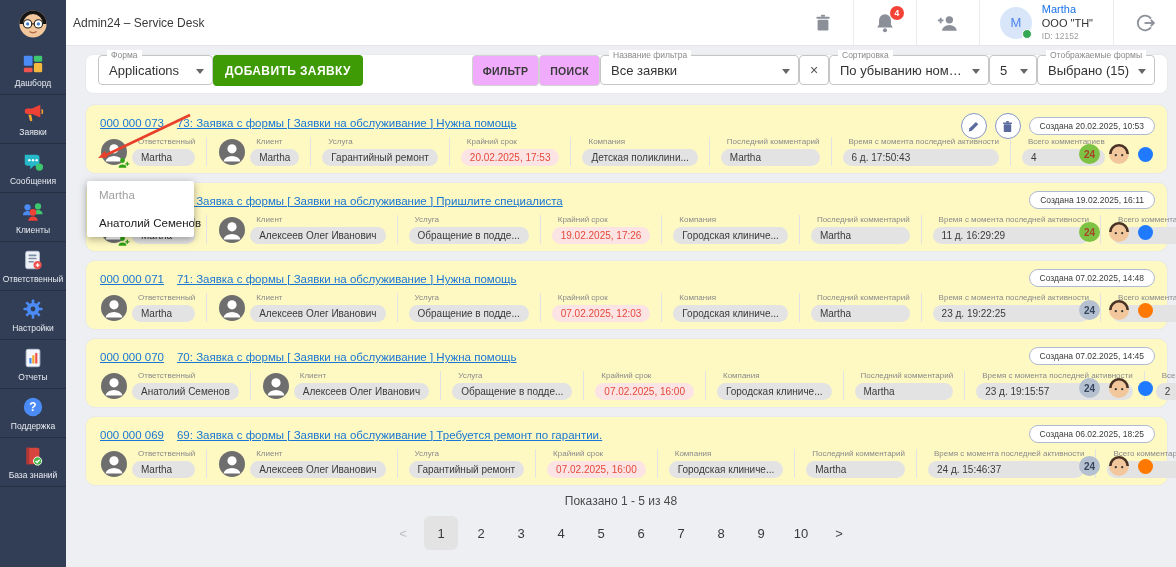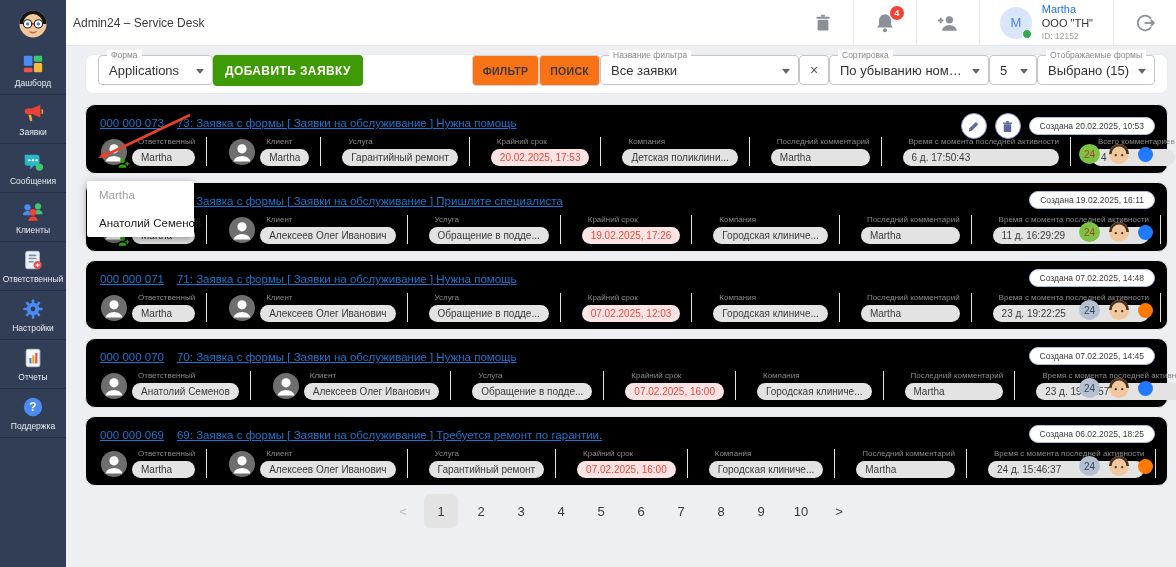--- a/index.html
+++ b/index.html
@@ -31,43 +31,43 @@
   
   .content { position:absolute; left:66px; top:46px; right:0; bottom:0; }
 
   
   .toolbar { margin:8px 8px 0 19px; background:#fff; border:1px solid #e8eaec; border-radius:8px; height:40px; display:flex; align-items:flex-start; gap:0; padding:0 12px; }
   .sel { position:relative; height:30px; border:1px solid #c6c6c6; border-radius:4px; display:flex; align-items:center; padding:0 24px 0 10px; background:#fff; cursor:pointer; }
   .sel .flt-lbl { position:absolute; top:-6px; left:8px; background:#fff; padding:0 4px; font-size:8.5px; color:#8a8a8a; white-space:nowrap; }
   .sel .val { font-size:13px; color:#333; white-space:nowrap; overflow:hidden; text-overflow:ellipsis; }
   .sel .arr { position:absolute; right:8px; top:13px; width:0; height:0; border-left:4px solid transparent; border-right:4px solid transparent; border-top:5px solid #666; }
   .btn-green { background:#3e9b06; color:#fff; font-size:12px; font-weight:bold; letter-spacing:.4px; border-radius:4px; height:31px; padding:0 12px; }
-  .btn-outline { border:1px solid #d2d2d2; border-radius:4px; height:31px; padding:0 10px; font-size:10.5px; font-weight:bold; letter-spacing:.3px; color:#3a3a3a; background:#f97316; }
+  .btn-outline { border:1px solid #d2d2d2; border-radius:4px; height:31px; padding:0 10px; font-size:10.5px; font-weight:bold; letter-spacing:.3px; color:#3a3a3a; background:#f0abfc; }
   .btn-x { width:30px; height:30px; border:1px solid #c6c6c6; border-radius:4px; font-size:14px; color:#555; display:flex; align-items:center; justify-content:center; background:#fff; }
   .spacer { flex:1; }
 
   
   .list { margin:10px 8px 0 19px; position:relative; }
-  .ticket { position:relative; background:#000000; border:1px solid #e7e9ec; border-radius:10px; height:70px; margin-bottom:8px; padding:8px 14px; }
+  .ticket { position:relative; background:#fef9c3; border:1px solid #e7e9ec; border-radius:10px; height:70px; margin-bottom:8px; padding:8px 14px; }
   .tlink { color:#1976d2; font-size:11.5px; text-decoration:underline; white-space:nowrap; display:inline-block; }
   .tnum { margin-right:13px; }
   .fields { display:flex; align-items:flex-end; margin-top:6px; }
   .fgroup { display:flex; align-items:flex-end; }
-  .fgroup + .fgroup { border-left:1px solid #e3e3e3; margin-left:11px; padding-left:21px; }
+  .fgroup + .fgroup { border-left:1px solid #e3e3e3; margin-left:11px; padding-left:11px; }
   .pavatar { position:relative; width:28px; height:28px; margin-right:4px; flex:none; }
   .pavatar .assign { position:absolute; right:-2px; bottom:-1px; width:12px; height:12px; }
   .fcol { display:flex; flex-direction:column; }
   .flabel { font-size:8px; color:#8a8a8a; margin:0 0 3px 6px; white-space:nowrap; }
   .fchip { background:#e3e3e3; border-radius:11px; padding:3px 9px; font-size:10px; color:#3a3a3a; white-space:nowrap; min-width:40px; }
   .type-deadline .fchip { background:#fbe4e3; color:#e5483a; }
   .top-right { position:absolute; top:8px; right:12px; display:flex; align-items:center; gap:8px; }
   .circle-btn { width:26px; height:26px; border:1px solid #8796c8; border-radius:50%; display:flex; align-items:center; justify-content:center; background:#fff; }
   .created { border:1px solid #aeb9d2; border-radius:11px; padding:3px 10px; font-size:8.5px; color:#3a3a3a; white-space:nowrap; background:#fff; }
   .badges { position:absolute; right:14px; bottom:9px; display:flex; align-items:center; gap:9px; }
-  .count { width:21px; height:20px; border-radius:50%; font-size:10px; font-weight:normal; display:flex; align-items:center; justify-content:center; }
+  .count { width:21px; height:20px; border-radius:50%; font-size:10px; font-weight:bold; display:flex; align-items:center; justify-content:center; }
   .count-green { background:#7dc243; color:#a6432b; }
   .count-gray { background:#b5c0d0; color:#36455e; }
   .face { width:20px; height:20px; display:block; }
   .dot { width:15px; height:15px; border-radius:50%; }
   .dot-blue { background:#1f7aff; }
   .dot-orange { background:#ff7800; }
 
   
   .assignee-menu { position:absolute; left:2px; top:77px; width:107px; background:#fff; box-shadow:0 2px 8px rgba(0,0,0,.35); border-radius:2px; z-index:20; }
   .menu-item { font-size:11.5px; color:#212121; padding:8px 12px; cursor:pointer; white-space:nowrap; }
@@ -176,20 +176,29 @@
       </svg>
     <span class="lbl">Отчеты</span>
   </div>
   <div class="side-item">
     <svg viewBox="0 0 24 24">
         <circle cx="12" cy="12" r="10" fill="#4b8bf5"></circle>
         <text x="12" y="16.5" text-anchor="middle" font-size="13" font-weight="bold" fill="#fff" font-family="Liberation Sans, sans-serif">?</text>
       </svg>
     <span class="lbl">Поддержка</span>
   </div>
+  <div class="side-item">
+    <svg viewBox="0 0 24 24">
+        <path d="M5 3 h12 a2 2 0 0 1 2 2 v14 a2 2 0 0 1 -2 2 H5 z" fill="#d8453e"></path>
+        <rect x="5" y="3" width="3" height="18" fill="#b23630"></rect>
+        <circle cx="17" cy="17.5" r="4.5" fill="#49b749" stroke="#fff" stroke-width="1"></circle>
+        <path d="M14.8 17.5 l1.6 1.6 2.8 -3" stroke="#fff" stroke-width="1.4" fill="none"></path>
+      </svg>
+    <span class="lbl">База знаний</span>
+  </div>
 </nav>
 
 <header class="header">
   <div class="hdr-title">Admin24 – Service Desk</div>
   <div class="hdr-actions">
     <div class="hdr-sec" style="border-left:none;">
       <button class="icon-btn">
         <svg width="20" height="20" viewBox="0 0 24 24" fill="#8a8f98">
             <rect x="5.5" y="8" width="13" height="13" rx="1.5"></rect>
             <rect x="4" y="4.5" width="16" height="2.4" rx="1.2"></rect>
@@ -784,20 +793,21 @@
       <div class="menu-item disabled">Martha</div>
       <div class="menu-item">Анатолий Семенов</div>
     </div>
     <svg class="red-arrow" width="130" height="70">
       <line x1="105" y1="7" x2="21" y2="47" stroke="#e8402a" stroke-width="2.6"></line>
       <polygon points="13,50 22.7,49.4 19.7,43" fill="#e8402a"></polygon>
     </svg>
   </div>
 
   <div class="pagination">
+    <div class="pag-summary">Показано 1 - 5 из 48</div>
     <div class="pages">
       <button class="nav-btn prev">&lt;</button>
       <button class="page-btn current">1</button>
         <button class="page-btn">2</button>
         <button class="page-btn">3</button>
         <button class="page-btn">4</button>
         <button class="page-btn">5</button>
         <button class="page-btn">6</button>
         <button class="page-btn">7</button>
         <button class="page-btn">8</button>

